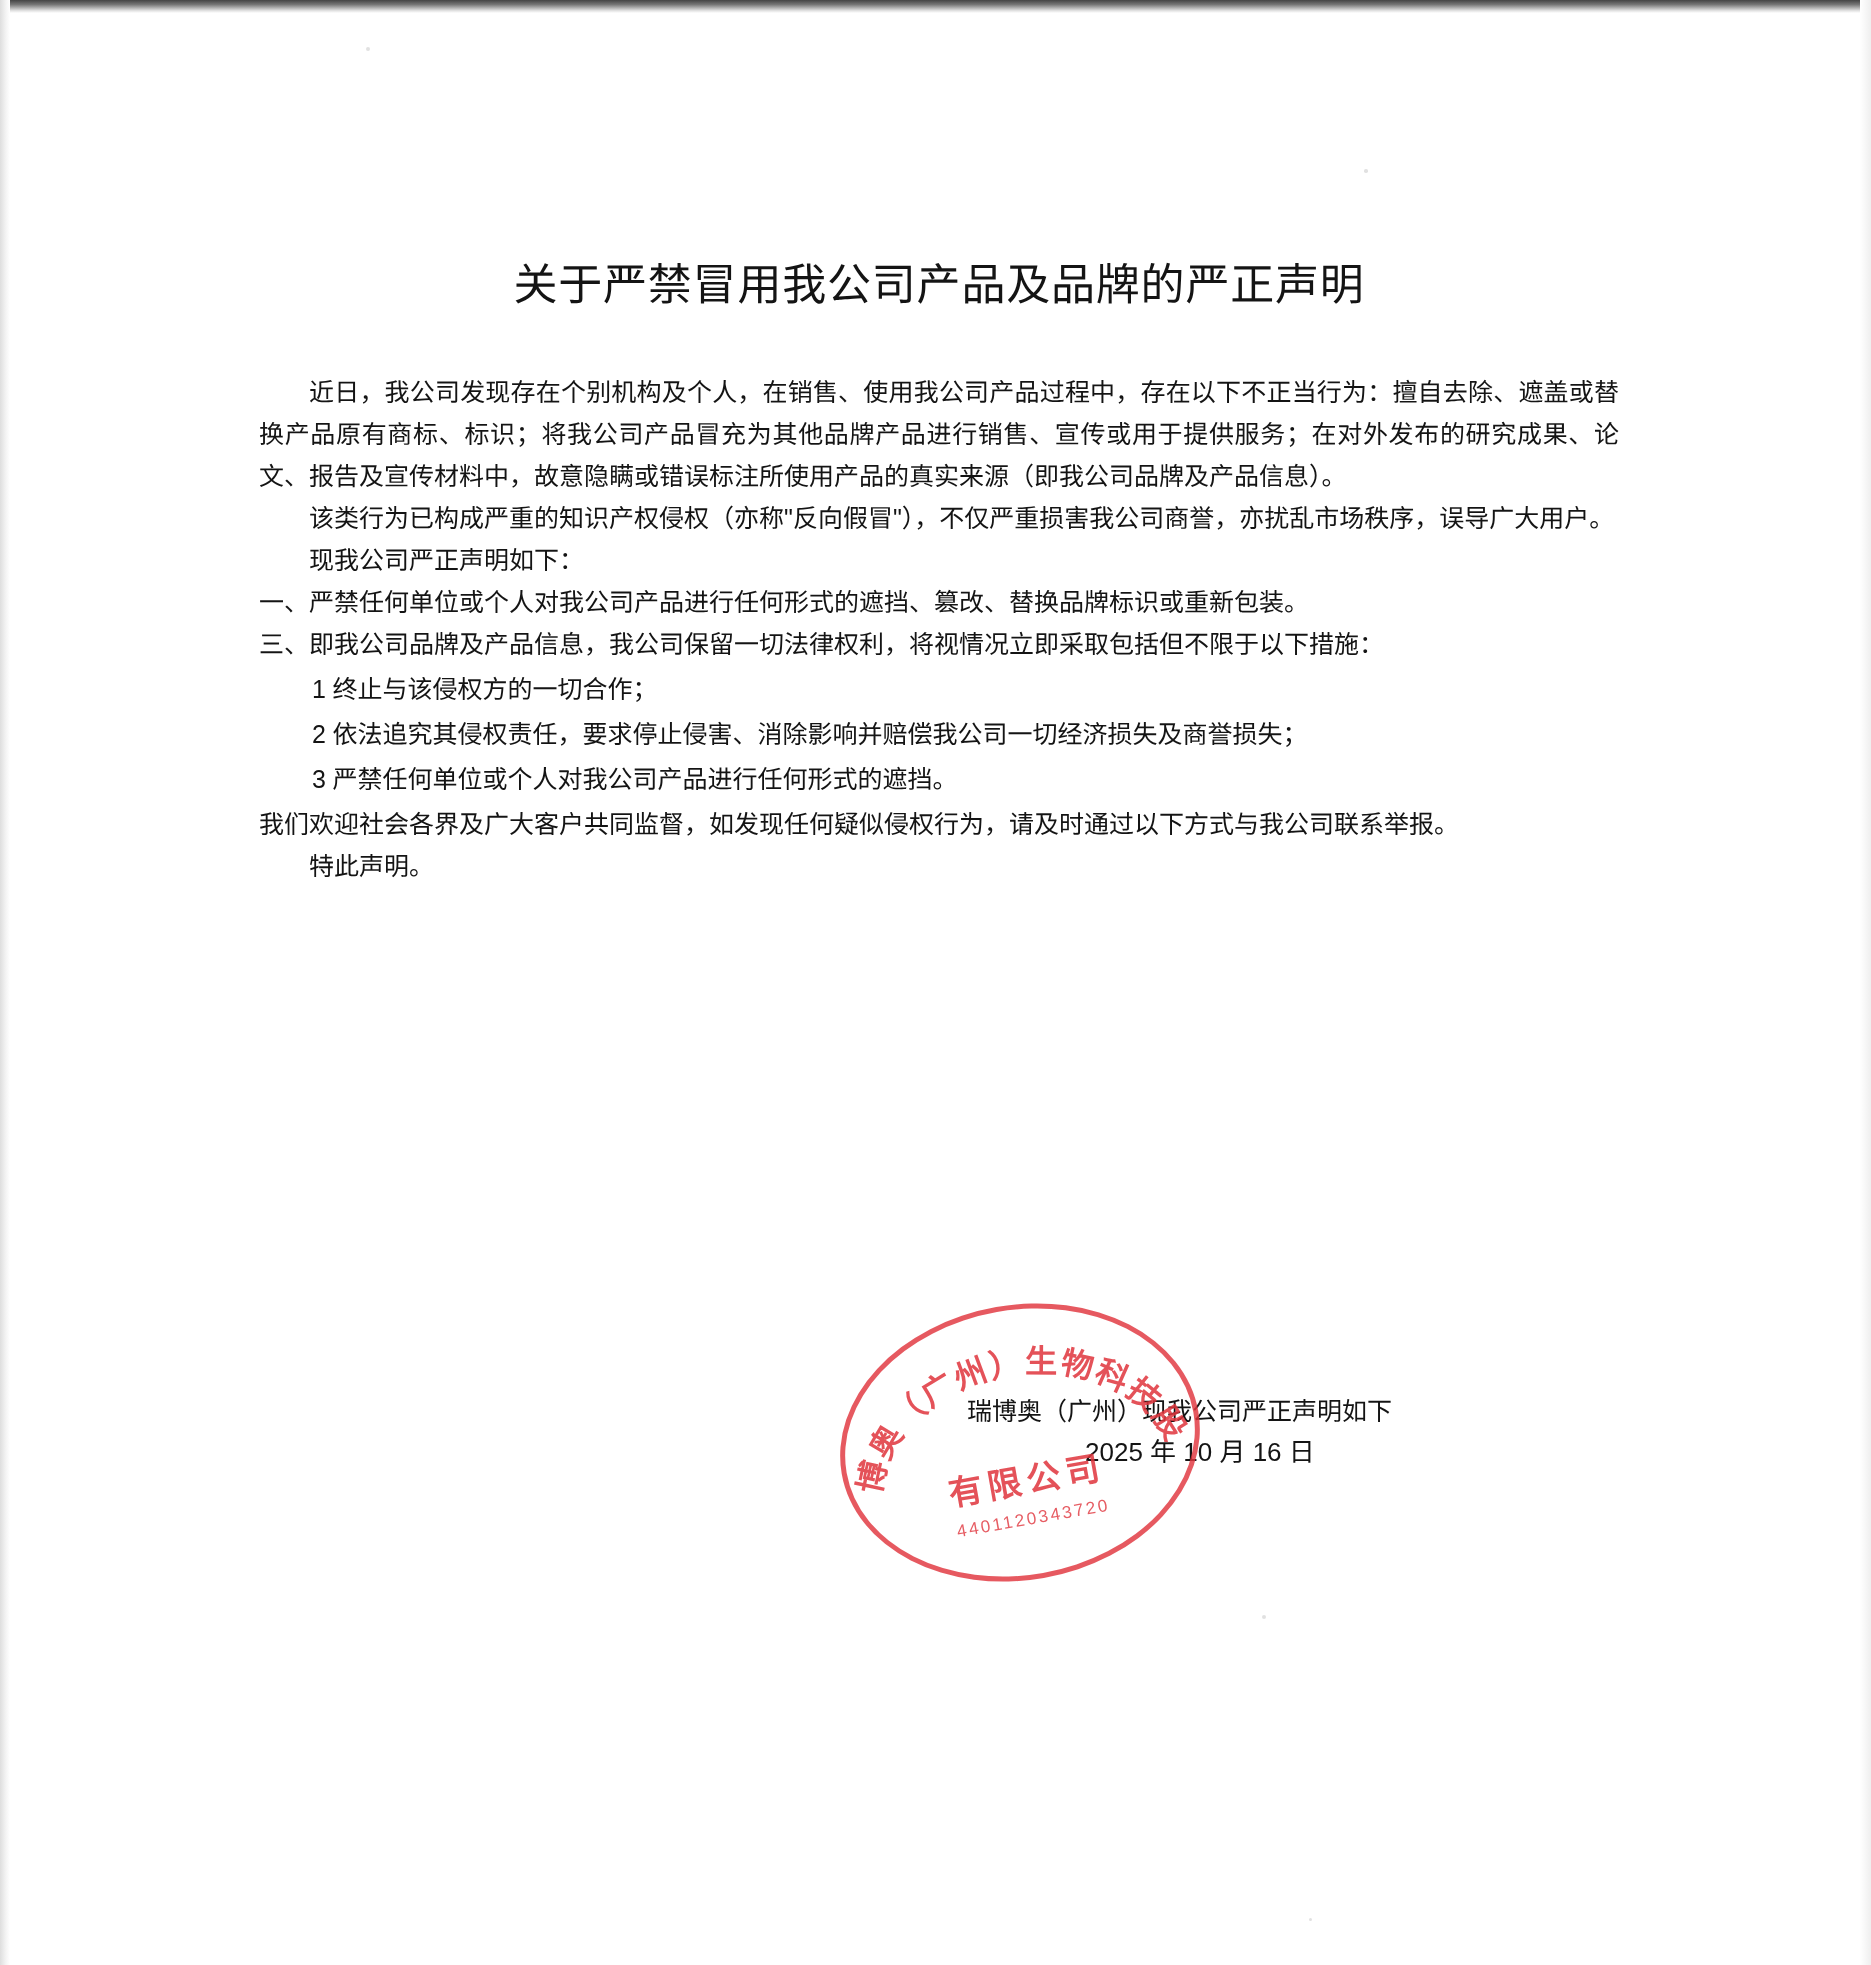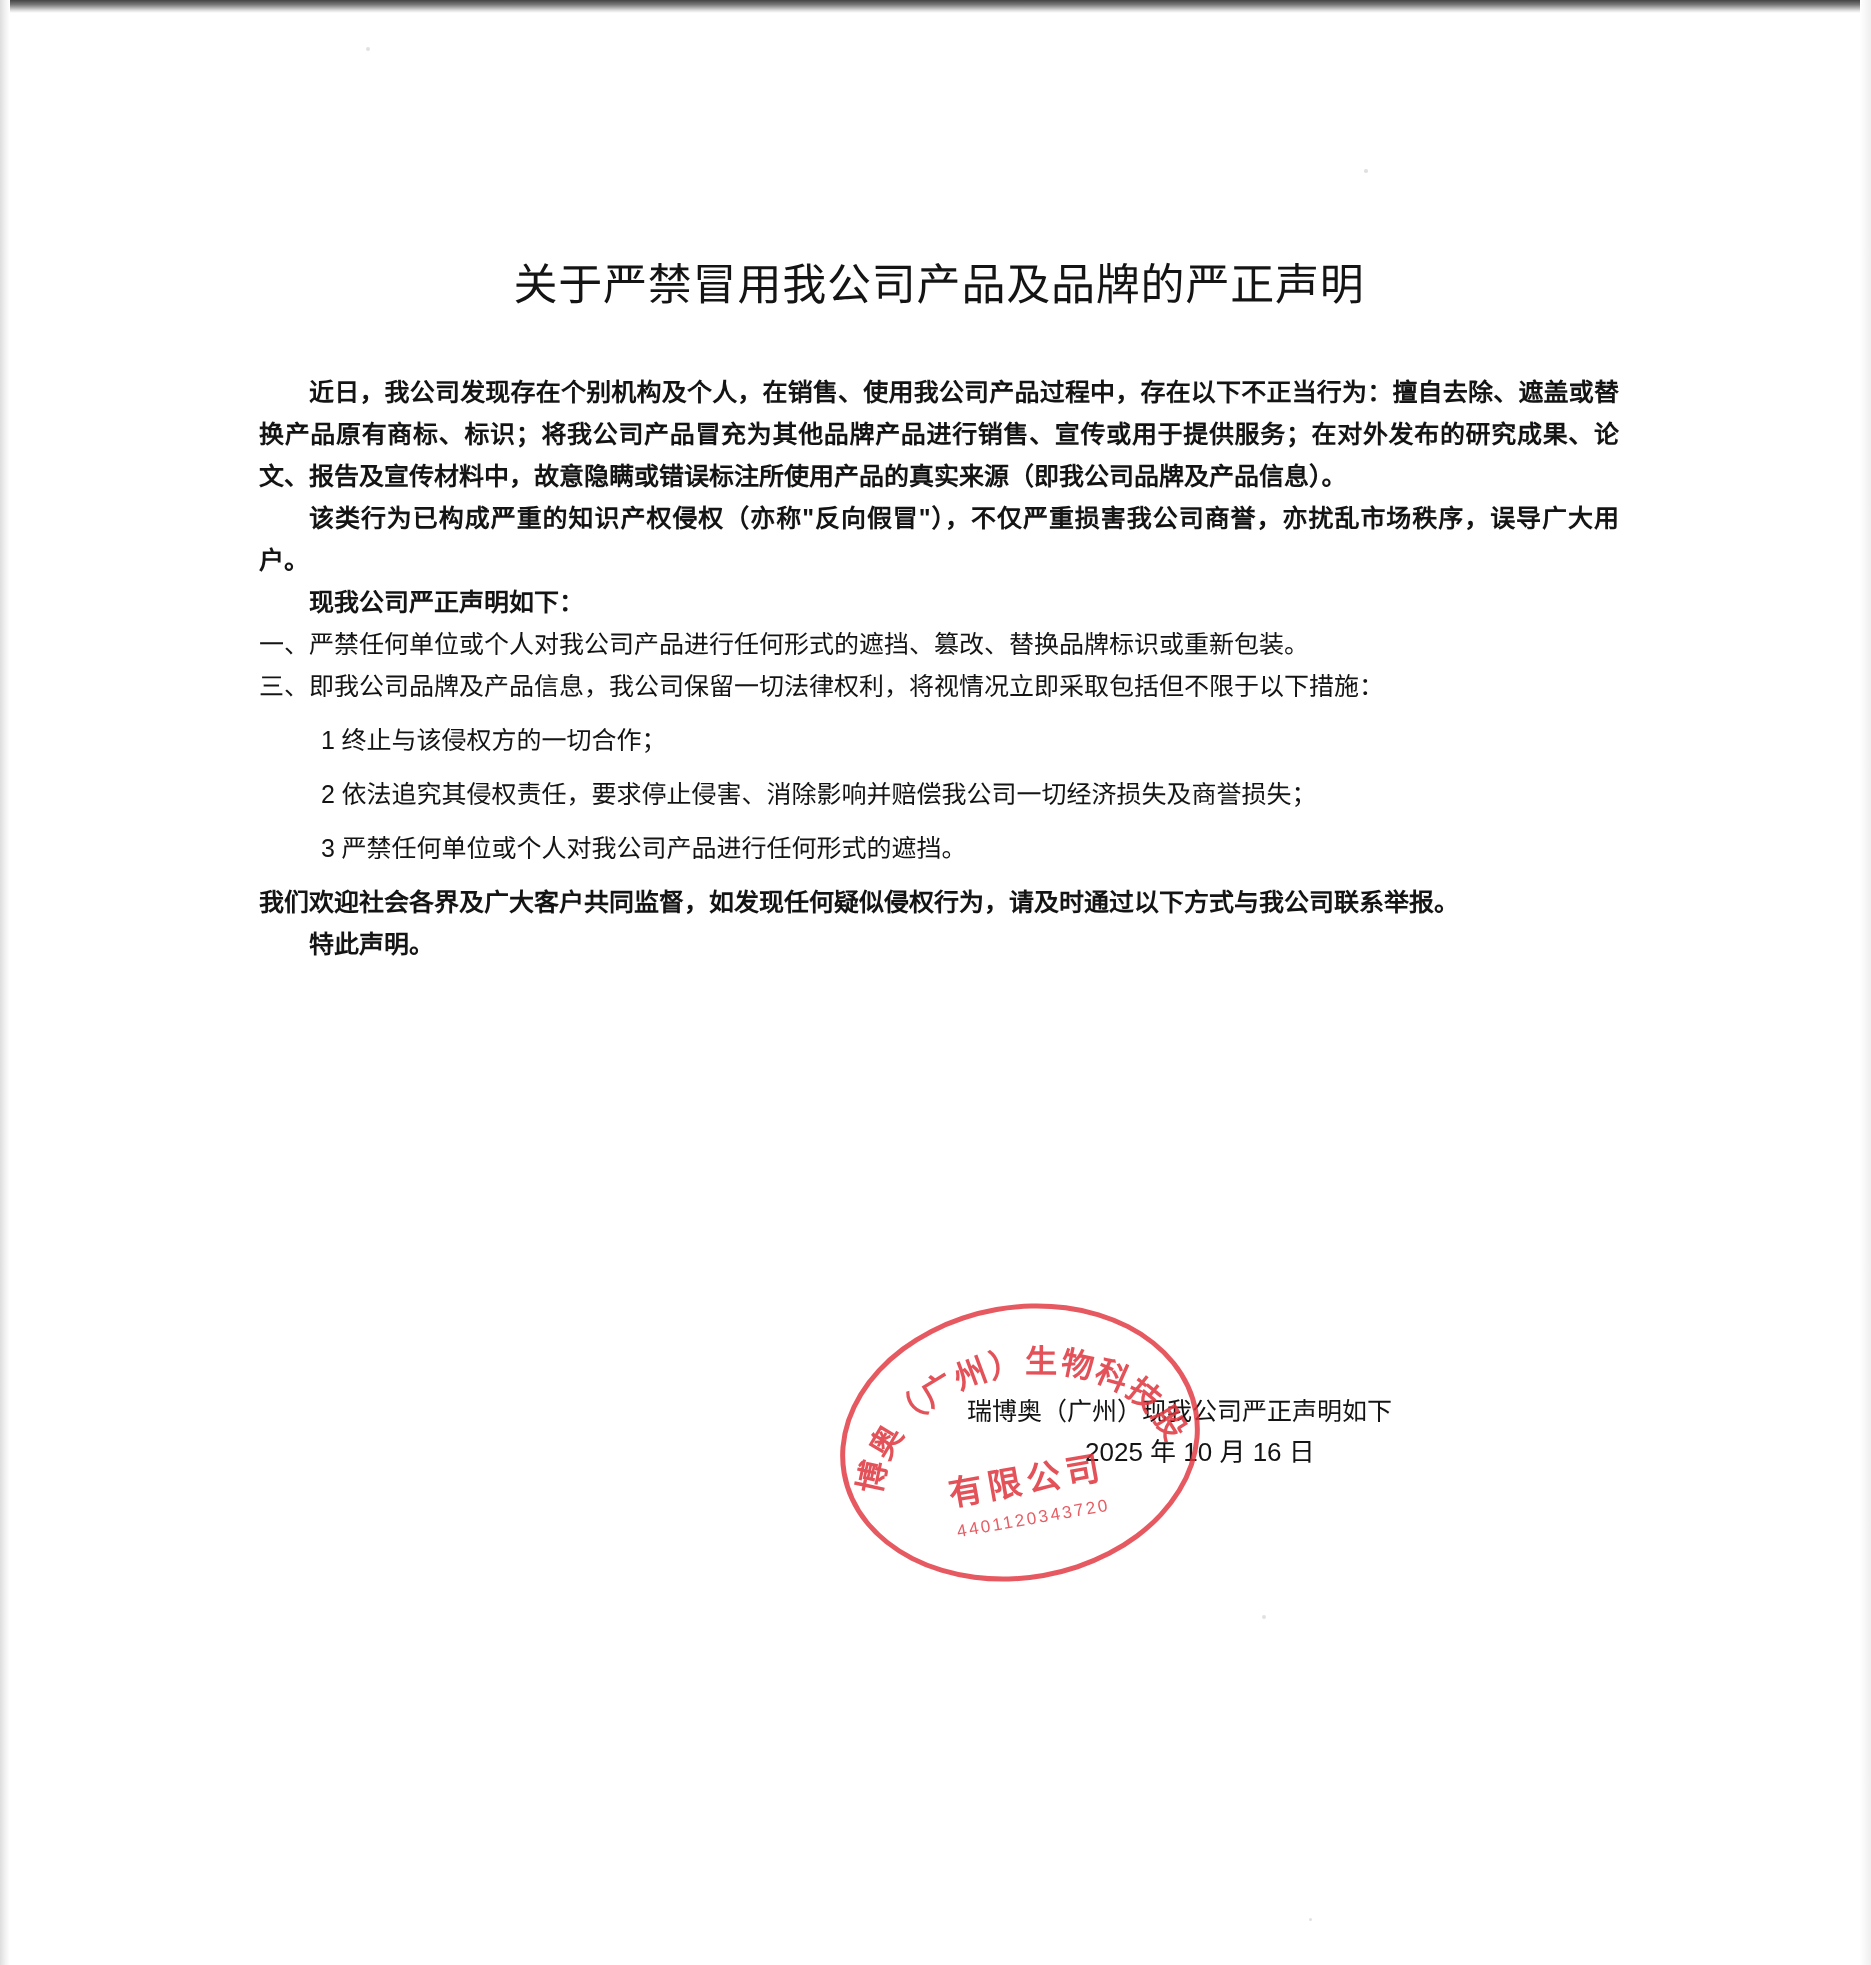--- a/index.html
+++ b/index.html
@@ -62,39 +62,38 @@
     line-height: 1.2;
   }
 
   .para {
     font-size: 25px;
     line-height: 42px;
     color: #141414;
     text-align: justify;
     text-justify: inter-ideograph;
     margin: 0;
-    font-weight: bold;
   }
   .para.indent {
     text-indent: 50px;
   }
 
   .list-item {
     font-size: 25px;
     line-height: 42px;
     color: #141414;
     text-align: justify;
     text-justify: inter-ideograph;
     margin: 0;
   }
   .sub-item {
     font-size: 25px;
     line-height: 42px;
     color: #141414;
-    margin: 12px;
+    margin: 3px;
     padding-left: 50px;
   }
   .sub-num {
     display: inline-block;
     min-width: 20.4px;
   }
 
   .sign-block {
     position: absolute;
     left: 967px;

